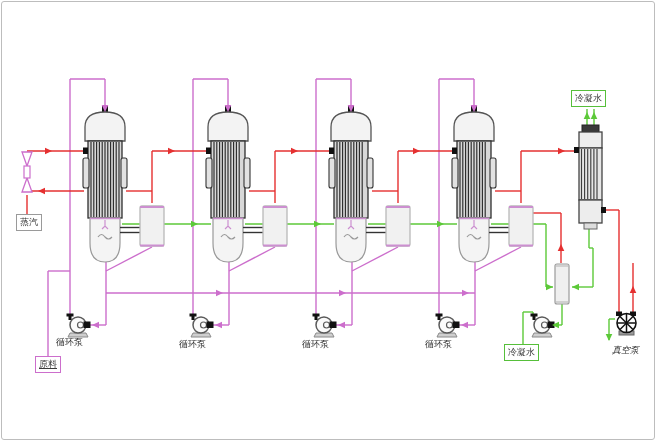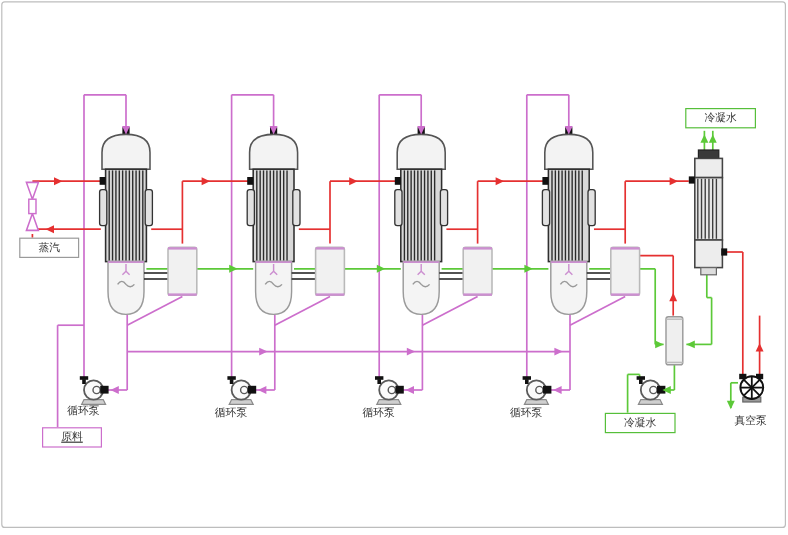--- a/index.html
+++ b/index.html
@@ -3,21 +3,21 @@
 <meta charset="utf-8">
 <style>
   html,body{margin:0;padding:0;background:#fff;}
   .stage{position:relative;width:657px;height:446px;background:#ffffff;overflow:hidden;
          font-family:"Liberation Sans","DejaVu Sans",sans-serif;}
   .frame{position:absolute;left:1px;top:1px;width:652px;height:437px;
          border:1px solid #bdbdbd;border-radius:3px;pointer-events:none;}
   svg{position:absolute;left:0;top:0;}
   .lbl{position:absolute;font-size:9px;line-height:1.25;color:#333;white-space:nowrap;}
   .boxlbl{position:absolute;font-size:9px;line-height:1.2;color:#3a3a3a;background:#fff;
-          padding:2px 15px;white-space:nowrap;}
+          padding:2px 3px;white-space:nowrap;}
   .b-gray{border:1px solid #9a9a9a;}
   .b-pink{border:1px solid #cc6ecc;text-decoration:underline;}
   .b-green{border:1px solid #56bf3a;}
 </style>
 </head>
 <body>
 
 <div class="stage">
   <svg id="pfd" width="657" height="446" viewBox="0 0 657 446">
       <g>
@@ -313,23 +313,23 @@
         <path d="M572,287 L579,283.7 L579,290.3 Z" fill="#5cc938"></path>
         <path d="M552,325 L559,321.7 L559,328.3 Z" fill="#5cc938"></path>
         <path d="M587,112 L583.7,119 L590.3,119 Z" fill="#5cc938"></path>
         <path d="M594,112 L590.7,119 L597.3,119 Z" fill="#5cc938"></path>
         <path d="M609,341 L605.7,334 L612.3,334 Z" fill="#5cc938"></path>
       </g>
     </svg>
 
   <div class="frame"></div>
 
-  <div class="boxlbl b-gray" style="left:16px;top:198px;">蒸汽</div>
+  <div class="boxlbl b-gray" style="left:16px;top:214px;">蒸汽</div>
   <div class="boxlbl b-pink" style="left:35px;top:356px;">原料</div>
   <div class="boxlbl b-green" style="left:571px;top:90px;">冷凝水</div>
   <div class="boxlbl b-green" style="left:504px;top:344px;">冷凝水</div>
 
   <div class="lbl" style="left:56px;top:337px;">循环泵</div>
   <div class="lbl" style="left:179px;top:339px;">循环泵</div>
   <div class="lbl" style="left:302px;top:339px;">循环泵</div>
   <div class="lbl" style="left:425px;top:339px;">循环泵</div>
-  <div class="lbl" style="left:612px;top:345px;">真空泵</div>
+  <div class="lbl" style="left:612px;top:345px;font-style:italic;">真空泵</div>
 </div>
 
 </body></html>

